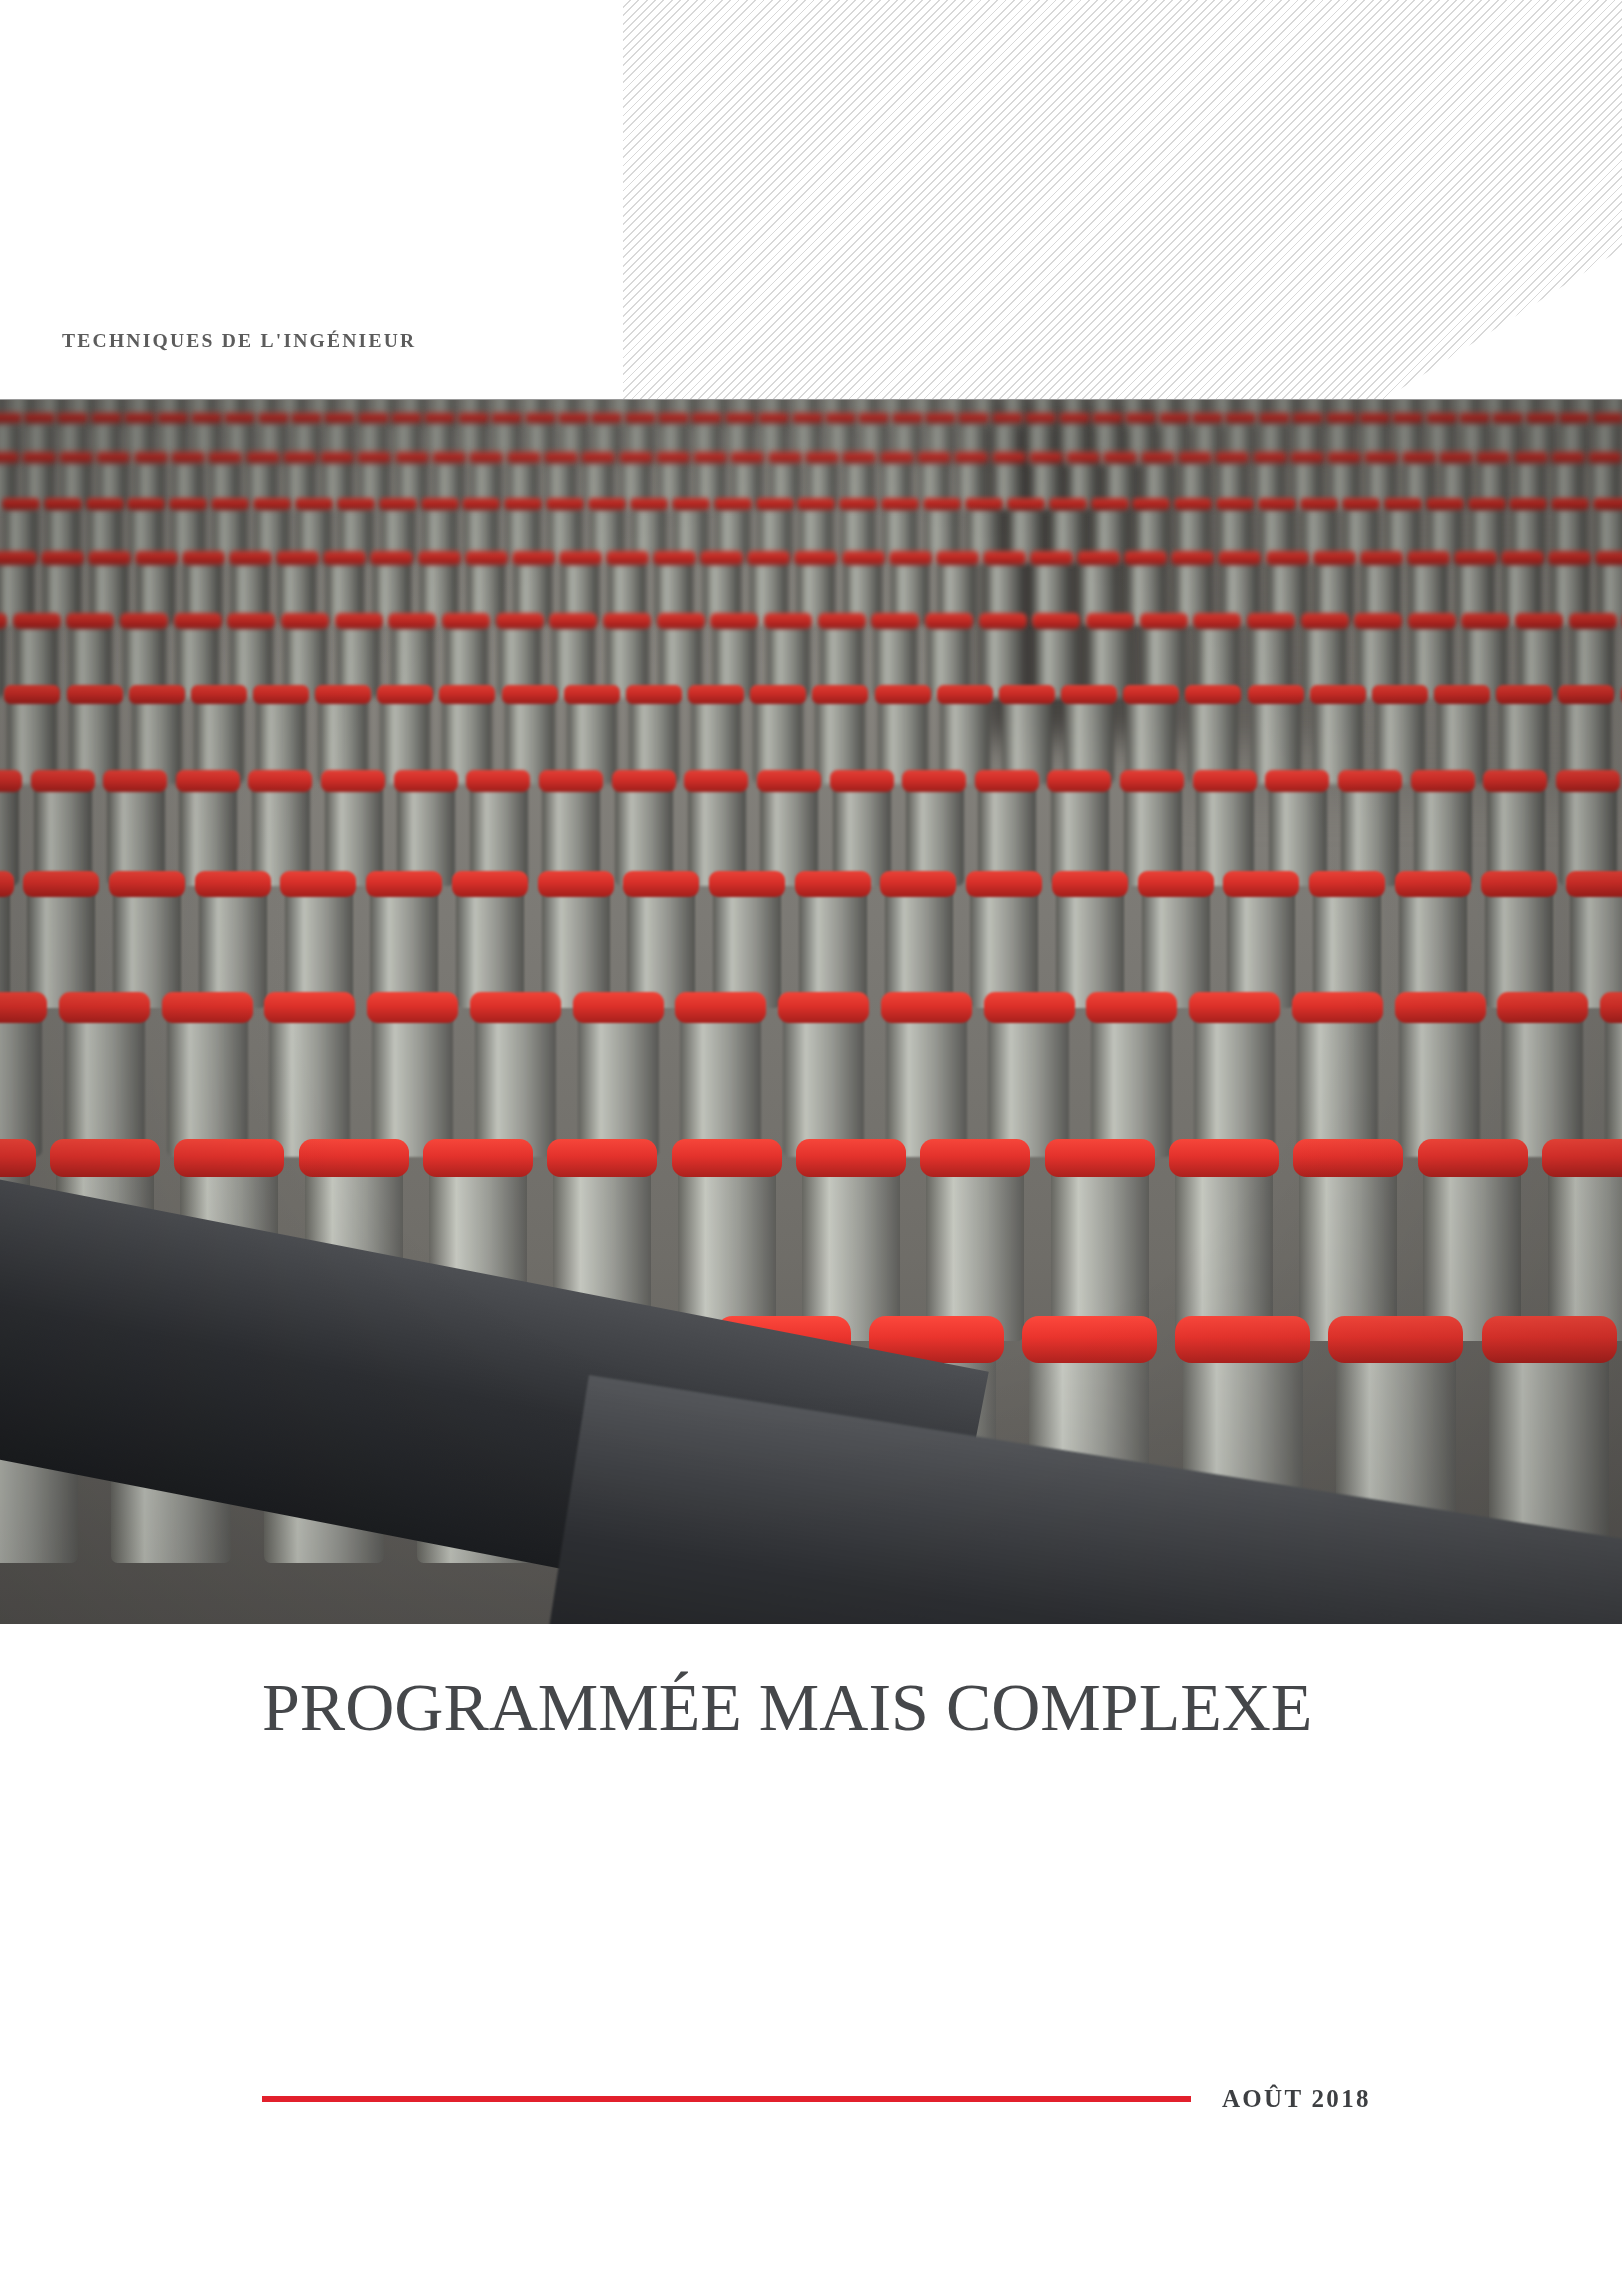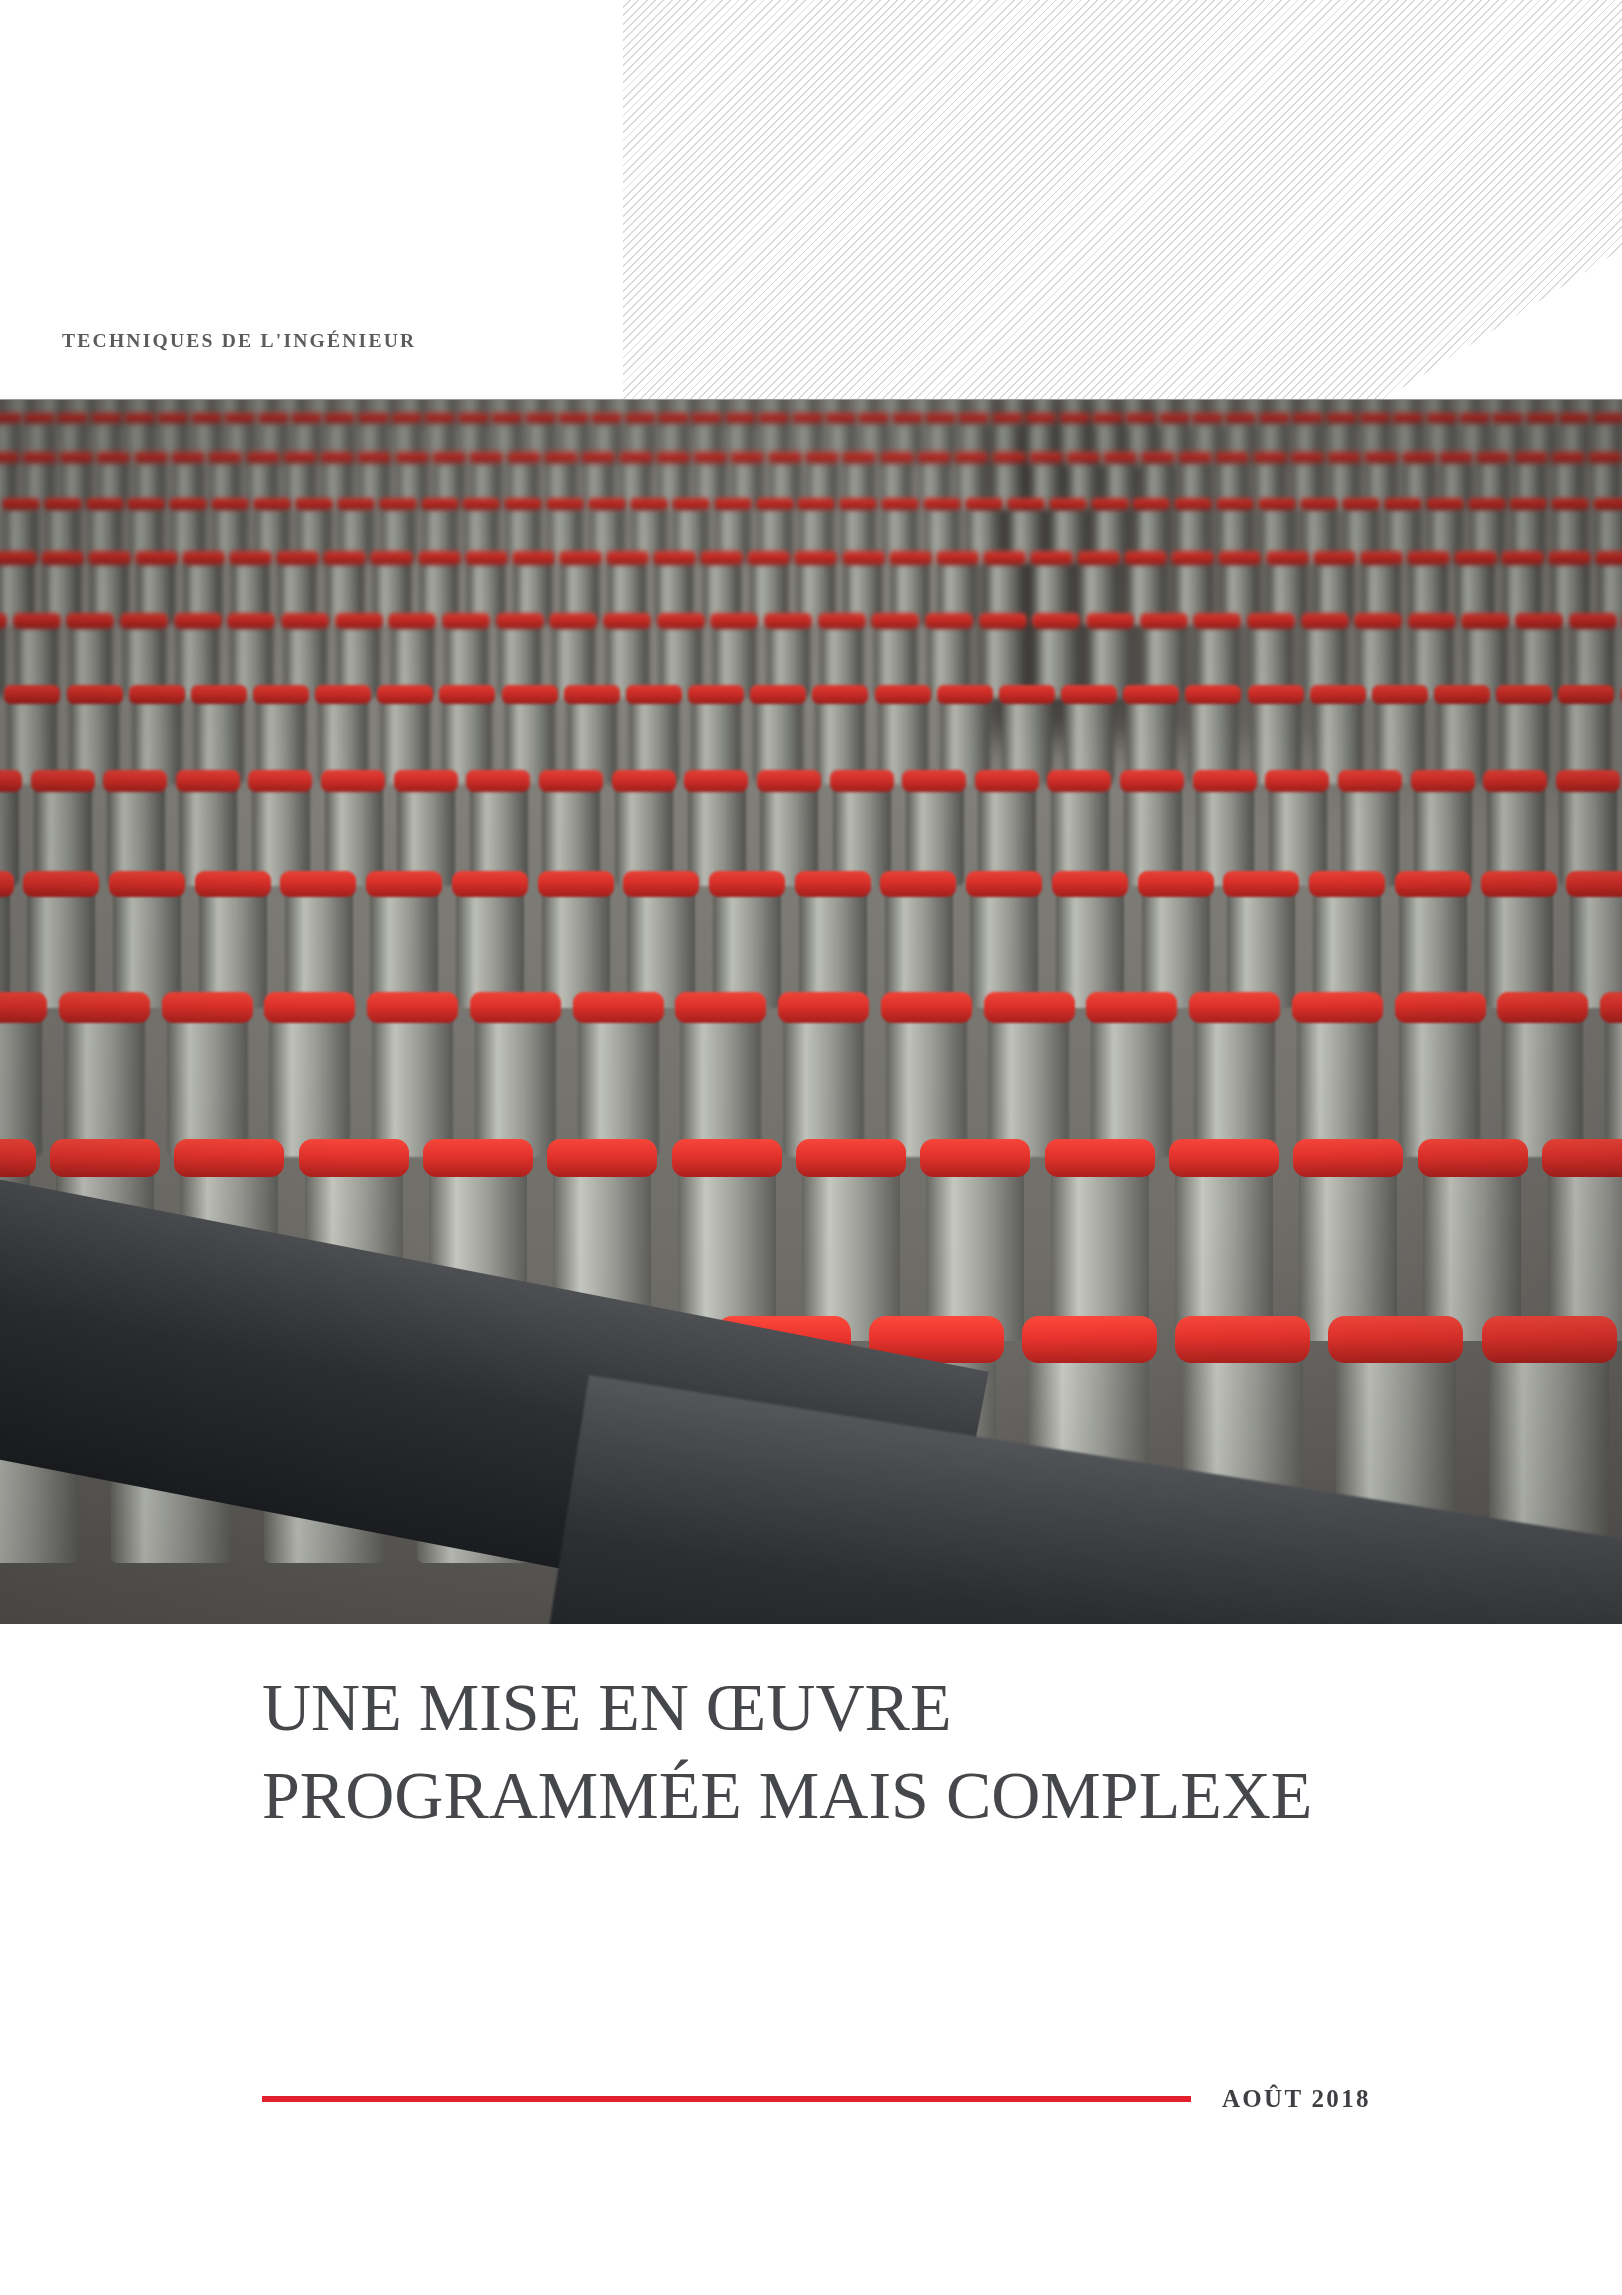--- a/index.html
+++ b/index.html
@@ -942,21 +942,20 @@
     </div>
 
   <div class="hero-rail"></div>
   <div class="hero-rail2"></div>
 
   <div class="hero-vignette"></div>
 </div>
 
 <div class="title-block">
   <div class="title-inner">
-    <div class="title-line">UNE MISE EN ŒUVRE</div>
     <div class="title-line">PROGRAMMÉE MAIS COMPLEXE</div>
   </div>
 
   <div class="date-row">
     <div class="date-rule"></div>
     <div class="date-text">AOÛT 2018</div>
   </div>
 </div>
 
 

